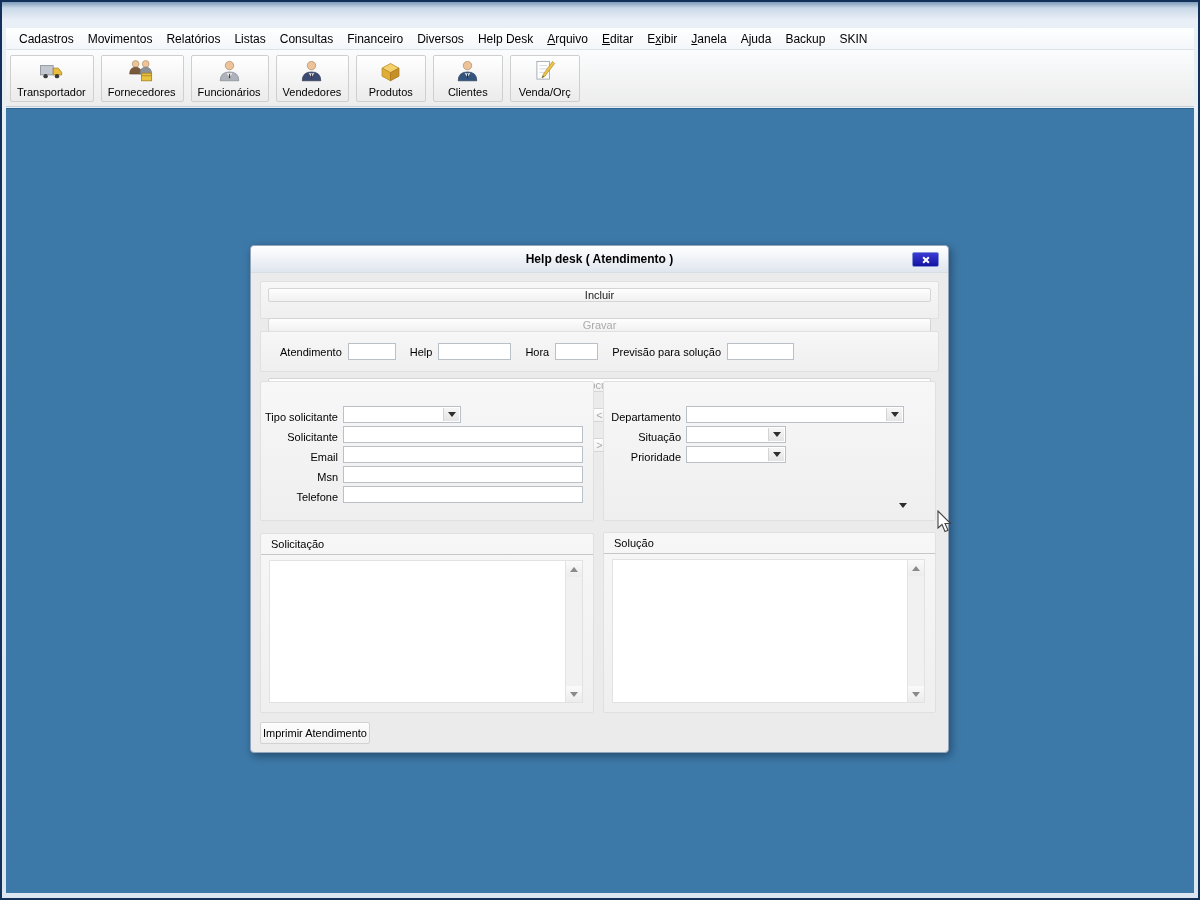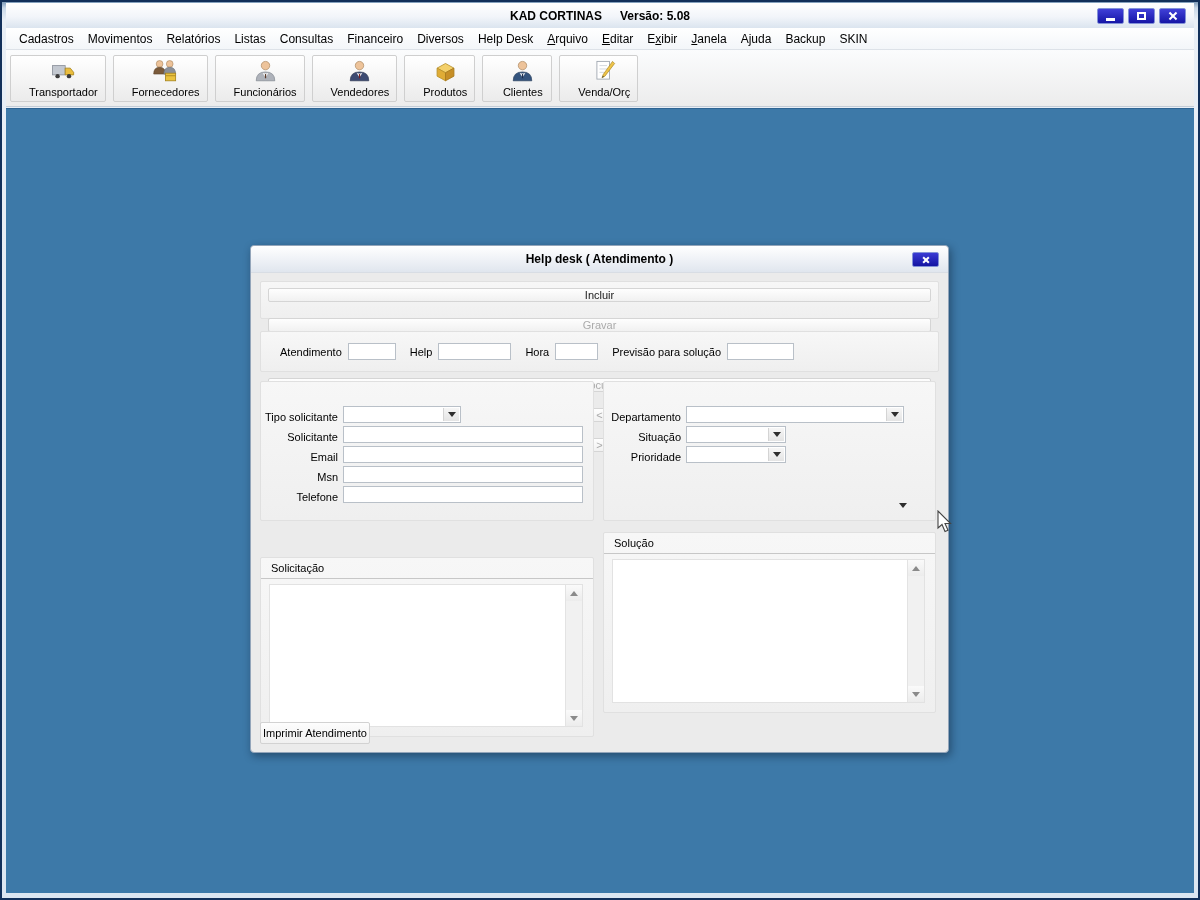--- a/index.html
+++ b/index.html
@@ -34,21 +34,21 @@
     background:linear-gradient(180deg,#ffffff,#f3f6f9);
     border-bottom:1px solid #dde2e8; display:flex; align-items:center; padding-left:6px;
     font-size:12px; }
   .menu-item { padding:3px 7px; white-space:pre; }
   .menu-item .hot { text-decoration:underline; }
 
   
   .toolbar { position:absolute; top:50px; left:6px; right:6px; height:57px;
     background:linear-gradient(180deg,#fbfcfd 0%,#ececec 100%);
     border-bottom:1px solid #c3ccd6; display:flex; align-items:center; padding-left:4px; gap:7px; }
-  .tool-btn { height:47px; min-width:70px; padding:2px 7px 3px 18px;
+  .tool-btn { height:47px; min-width:70px; padding:2px 7px 3px 6px;
     display:flex; flex-direction:column; align-items:center; justify-content:flex-end; gap:1px;
     background:linear-gradient(180deg,#ffffff 0%,#ebebeb 100%);
     border:1px solid #cfcfcf; border-radius:2px; font-size:11px; }
   .tool-btn svg { width:27px; height:27px; }
 
   
   .client { position:absolute; top:108px; left:6px; right:6px; bottom:7px;
     background:#3d79a8; border-top:1px solid #2e6492; }
 
   
@@ -94,21 +94,21 @@
   .combo { position:relative; height:17px; background:#fff; border:1px solid #b9c0c8; }
   .combo-btn { position:absolute; right:1px; top:1px; bottom:1px; width:16px;
     background:linear-gradient(180deg,#f6f6f6,#e4e4e4); border-left:1px solid #d4d4d4;
     display:flex; align-items:center; justify-content:center; }
   .tri-down { width:0; height:0; border-left:4px solid transparent;
     border-right:4px solid transparent; border-top:5px solid #2d2d2d; }
   .cw118{width:118px;} .cw218{width:218px;} .cw100{width:100px;}
   .lone-arrow { position:absolute; right:28px; bottom:12px; }
 
   .memo-panel { padding:0; }
-  .panel-solic { left:9px;  top:287px; width:334px; height:180px;margin-top:24px; }
+  .panel-solic { left:9px;  top:287px; width:334px; height:180px; }
   .panel-soluc { left:352px; top:286px; width:333px; height:181px; }
   .memo-head { height:21px; line-height:20px; padding-left:10px;
     border-bottom:1px solid #c7c7c7; }
   .memo-body { position:absolute; top:26px; left:8px; right:10px; bottom:9px;
     background:#fff; border:1px solid #e2e2e2; display:flex; }
   .memo-text { flex:1; }
   .memo-scroll { width:17px; background:#f1f1f1; border-left:1px solid #e3e3e3;
     display:flex; flex-direction:column; justify-content:space-between; }
   .scroll-btn { height:16px; display:flex; align-items:center; justify-content:center;
     background:linear-gradient(180deg,#fafafa,#ececec); }
@@ -122,35 +122,20 @@
     border-radius:2px; display:flex; align-items:center; justify-content:center; font-size:11px; }
 
   .cursor { position:absolute; left:936px; top:510px; }
 </style>
 </head>
 <body>
 
 <div class="window">
   <div class="frame"></div>
 
-  <div class="titlebar">
-    <span class="app-title">KAD CORTINAS</span>
-    <span class="app-version">Versão: 5.08</span>
-    <div class="win-controls">
-      <div class="win-btn">
-          <span class="glyph-min"></span>
-        </div>
-      <div class="win-btn">
-          <span class="glyph-max"></span>
-        </div>
-      <div class="win-btn">
-          <span class="glyph-x"></span>
-        </div>
-    </div>
-  </div>
 
   <div class="menubar">
     <div class="menu-item"><span>Cadastros</span><span class="hot"></span><span></span></div>
     <div class="menu-item"><span>Movimentos</span><span class="hot"></span><span></span></div>
     <div class="menu-item"><span>Relatórios</span><span class="hot"></span><span></span></div>
     <div class="menu-item"><span>Listas</span><span class="hot"></span><span></span></div>
     <div class="menu-item"><span>Consultas</span><span class="hot"></span><span></span></div>
     <div class="menu-item"><span>Financeiro</span><span class="hot"></span><span></span></div>
     <div class="menu-item"><span>Diversos</span><span class="hot"></span><span></span></div>
     <div class="menu-item"><span>Help Desk</span><span class="hot"></span><span></span></div>

